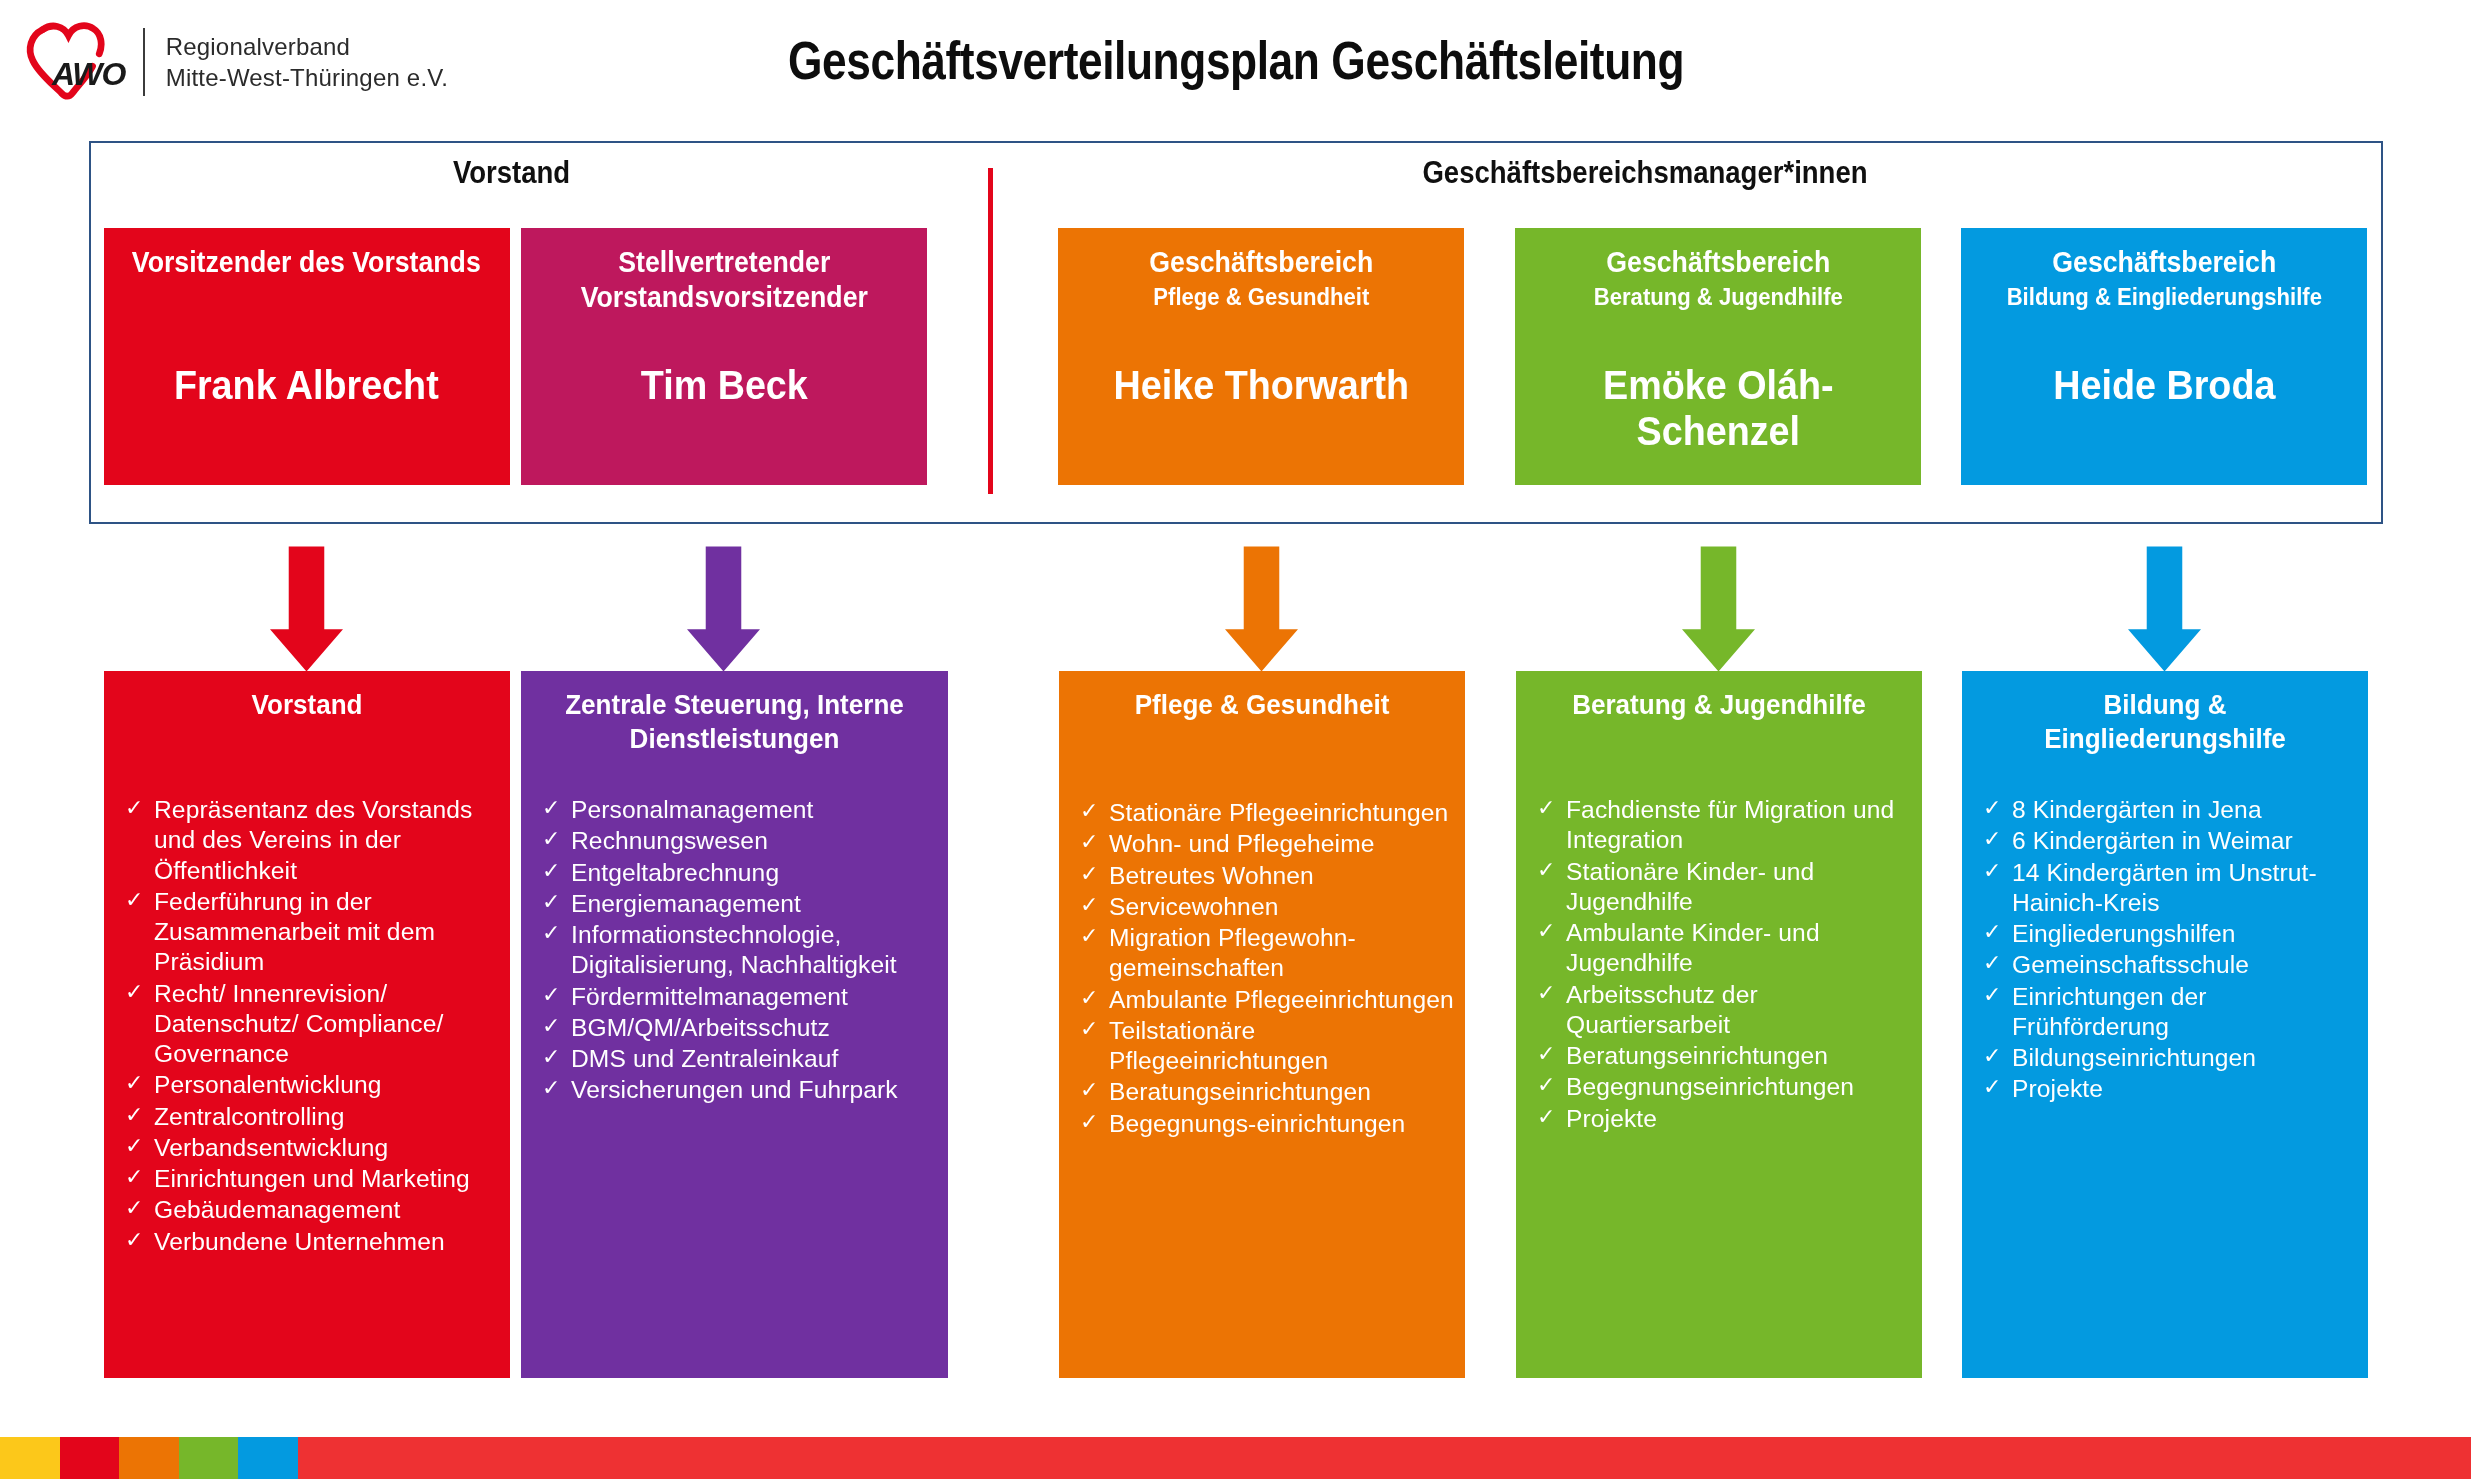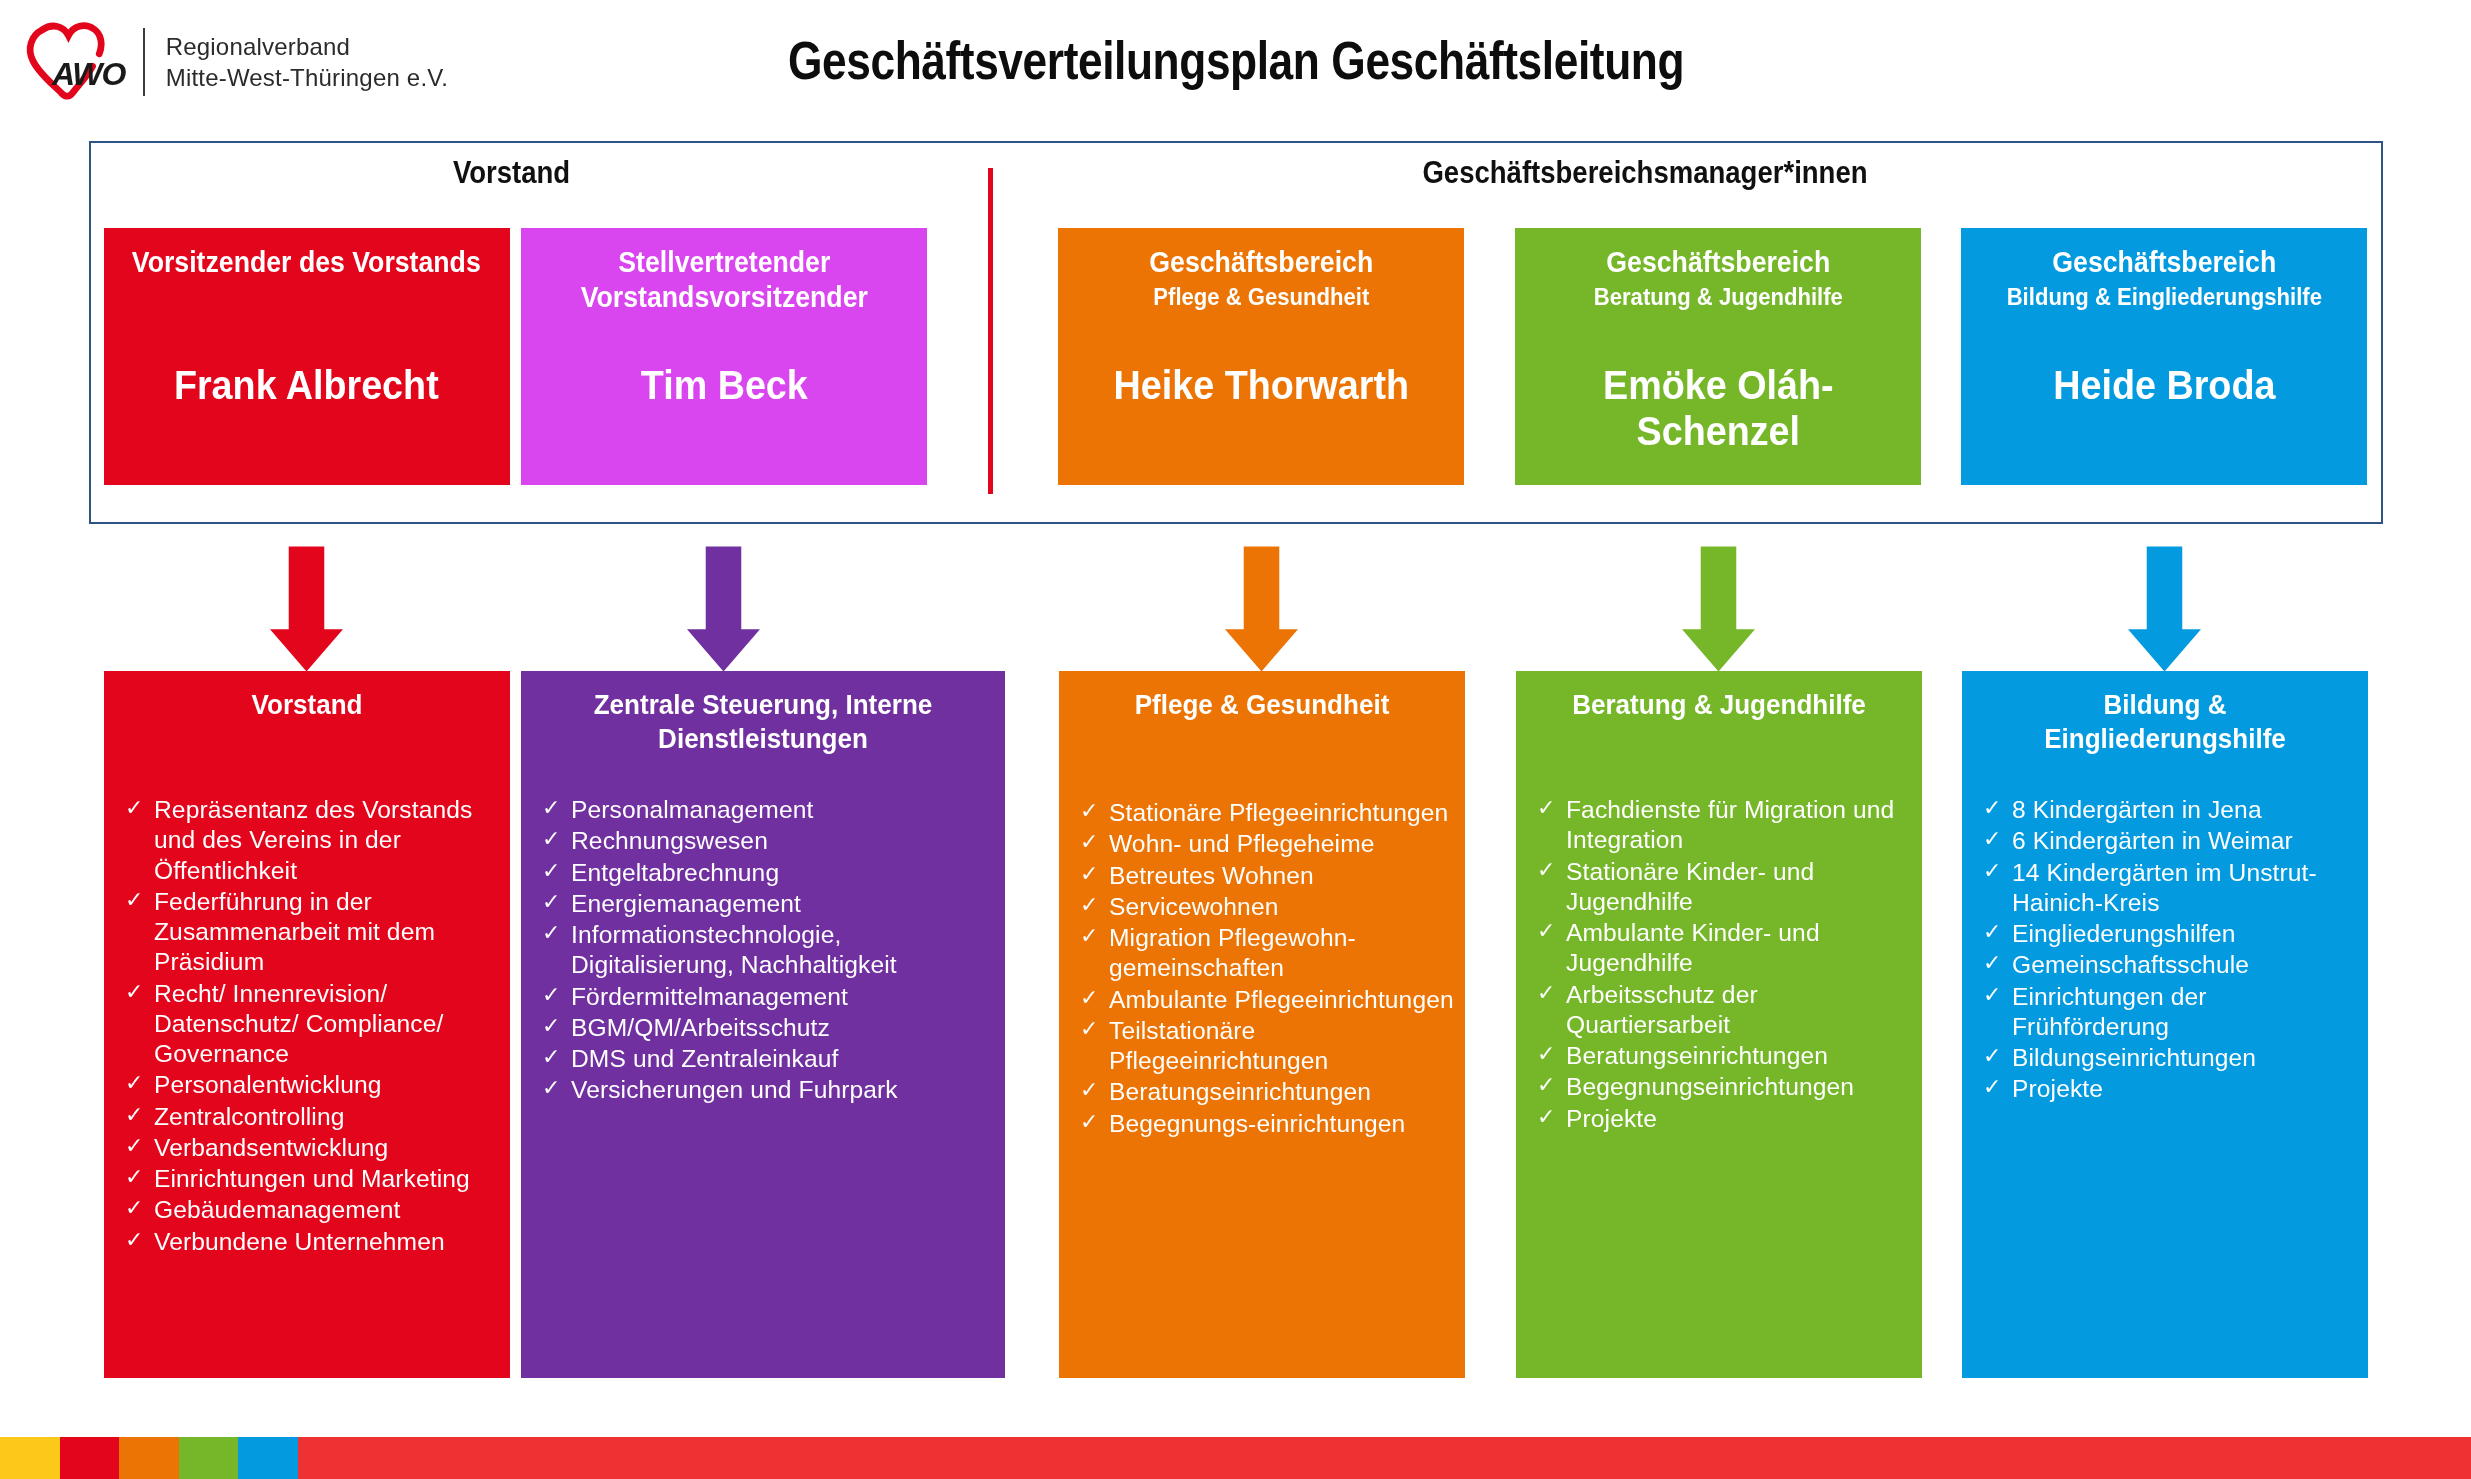--- a/index.html
+++ b/index.html
@@ -227,21 +227,21 @@
   <div id="header-divider" style="background: rgb(227, 5, 27);"></div>
 
   <div class="top-card" id="top-card-0" style="left: 12.6px; width: 406px; background: rgb(227, 5, 27);">
     <div class="role">
       <span>Vorsitzender des Vorstands</span>
       <span class="sub"></span>
     </div>
     <div class="person">Frank Albrecht</div>
   </div>
 
-  <div class="top-card" id="top-card-1" style="left: 430px; width: 406px; background: #d946ef;">
+  <div class="top-card" id="top-card-1" style="left: 430px; width: 406px; background: #be185d;">
     <div class="role">
       <span>Stellvertretender Vorstandsvorsitzender</span>
       <span class="sub"></span>
     </div>
     <div class="person">Tim Beck</div>
   </div>
 
   <div class="top-card" id="top-card-2" style="left: 967px; width: 406px; background: rgb(236, 116, 4);">
     <div class="role">
       <span>Geschäftsbereich</span>
@@ -293,21 +293,21 @@
         <li><span class="tick">✓</span><span>Federführung in der Zusammenarbeit mit dem Präsidium</span></li>
         <li><span class="tick">✓</span><span>Recht/ Innenrevision/ Datenschutz/ Compliance/ Governance</span></li>
         <li><span class="tick">✓</span><span>Personalentwicklung</span></li>
         <li><span class="tick">✓</span><span>Zentralcontrolling</span></li>
         <li><span class="tick">✓</span><span>Verbandsentwicklung</span></li>
         <li><span class="tick">✓</span><span>Einrichtungen und Marketing</span></li>
         <li><span class="tick">✓</span><span>Gebäudemanagement</span></li>
         <li><span class="tick">✓</span><span>Verbundene Unternehmen</span></li>
       </ul>
     </div>
-    <div class="col" style="left: 521px; width: 484px; background: rgb(112, 48, 160);">
+    <div class="col" style="left: 521px; width: 427px; background: rgb(112, 48, 160);">
       <div class="col-title">Zentrale Steuerung, Interne Dienstleistungen</div>
       <ul class="col-list" style="top: 124px;">
         <li><span class="tick">✓</span><span>Personalmanagement</span></li>
         <li><span class="tick">✓</span><span>Rechnungswesen</span></li>
         <li><span class="tick">✓</span><span>Entgeltabrechnung</span></li>
         <li><span class="tick">✓</span><span>Energiemanagement</span></li>
         <li><span class="tick">✓</span><span>Informationstechnologie, Digitalisierung, Nachhaltigkeit</span></li>
         <li><span class="tick">✓</span><span>Fördermittelmanagement</span></li>
         <li><span class="tick">✓</span><span>BGM/QM/Arbeitsschutz</span></li>
         <li><span class="tick">✓</span><span>DMS und Zentraleinkauf</span></li>

